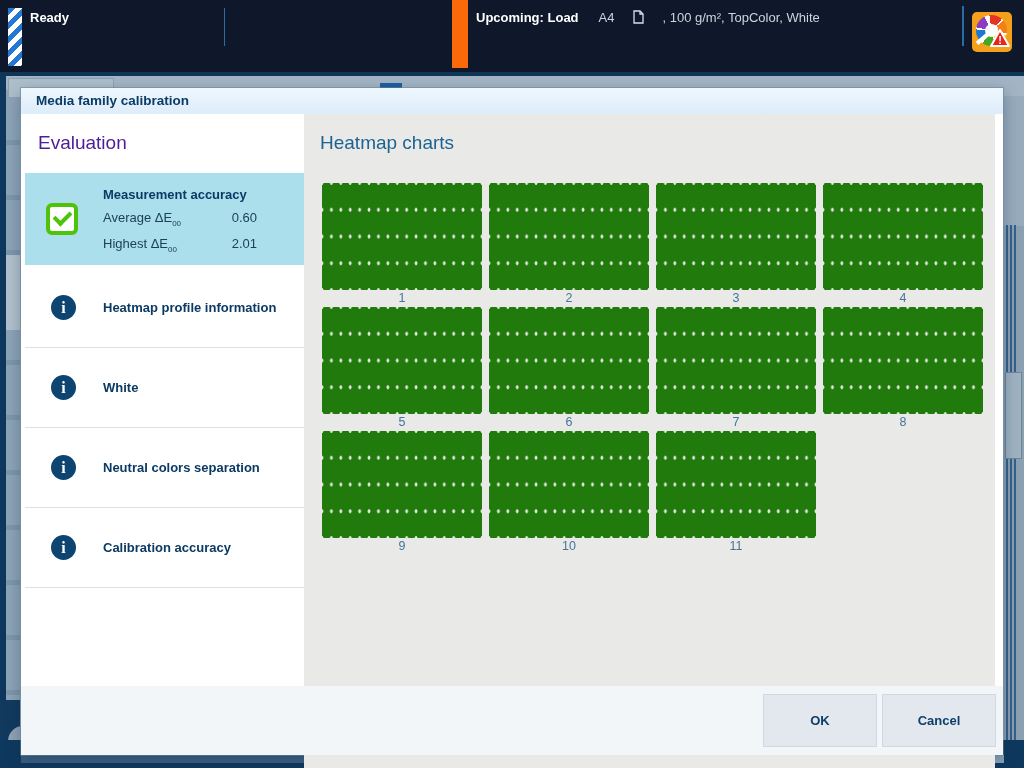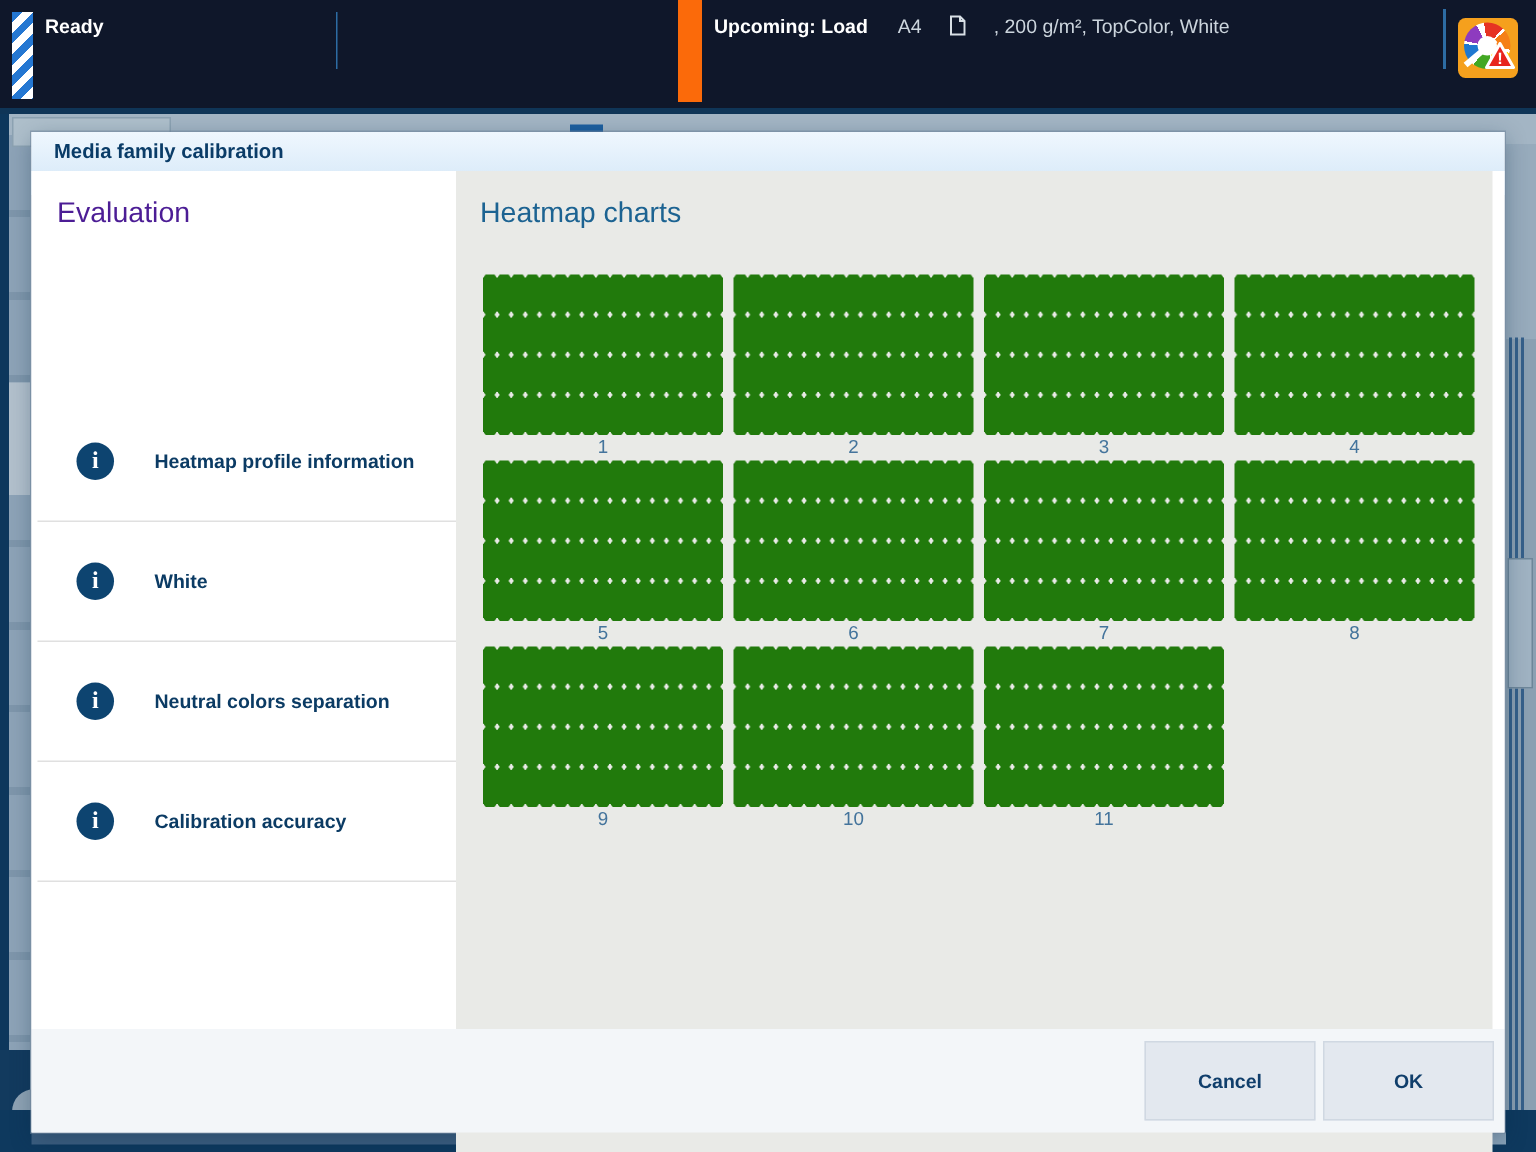--- a/index.html
+++ b/index.html
@@ -97,21 +97,21 @@
   <div class="upcoming-bar"></div>
   <div class="upcoming-text">
     <b>Upcoming: Load</b>
     <span>A4</span>
     <span class="doc-icon">
       <svg width="11" height="14" viewBox="0 0 11 14">
         <path d="M1 1 h6 l3 3 v9 h-9 z" fill="none" stroke="#d9e0e6" stroke-width="1.3"></path>
         <path d="M7 1 v3 h3" fill="none" stroke="#d9e0e6" stroke-width="1.3"></path>
       </svg>
     </span>
-    <span>, 200 g/m², TopColor, White</span>
+    <span>, 100 g/m², TopColor, White</span>
   </div>
   <div class="tb-divider" style="left:962px;top:6px;height:40px;width:2px;"></div>
   <div class="alert-badge">
     <div class="wheel"></div>
     <div class="wheel-slash"></div>
     <div class="warn-tri">
       <svg width="20" height="18" viewBox="0 0 20 18">
         <path d="M10 1 L19 17 H1 Z" fill="#e8251d" stroke="#ffffff" stroke-width="2" stroke-linejoin="round"></path>
         <text x="10" y="14.5" text-anchor="middle" font-size="11" font-weight="bold" fill="#ffffff" font-family="Liberation Sans, sans-serif">!</text>
       </svg>
@@ -142,20 +142,34 @@
 <div class="dialog">
   <div class="dlg-header">
     <div class="dlg-title">Media family calibration</div>
   </div>
 
   <div class="dlg-content">
 
     <div class="eval-panel">
       <div class="eval-heading">Evaluation</div>
 
+      <div class="eval-selected">
+        <div class="check-icon"></div>
+        <div class="sel-text">
+          <div class="sel-title">Measurement accuracy</div>
+          <div class="metric-row">
+            <span><span>Average ΔE</span><sub>00</sub></span>
+            <span>0.60</span>
+          </div>
+          <div class="metric-row">
+            <span><span>Highest ΔE</span><sub>00</sub></span>
+            <span>2.01</span>
+          </div>
+        </div>
+      </div>
 
       <div class="eval-items">
         <div class="eval-item">
           <div class="info-icon">i</div>
           <div class="eval-item-label">Heatmap profile information</div>
         </div>
         <div class="eval-item">
           <div class="info-icon">i</div>
           <div class="eval-item-label">White</div>
         </div>
@@ -226,16 +240,16 @@
   <div class="hm-cell">
     <div class="hm-chart"></div>
     <div class="hm-label">11</div>
   </div>
 
 </div>
     </div>
   </div>
 
   <div class="dlg-footer">
+    <div class="dlg-btn">OK</div>
     <div class="dlg-btn">Cancel</div>
-    <div class="dlg-btn">OK</div>
   </div>
 </div>
 
 </body></html>

